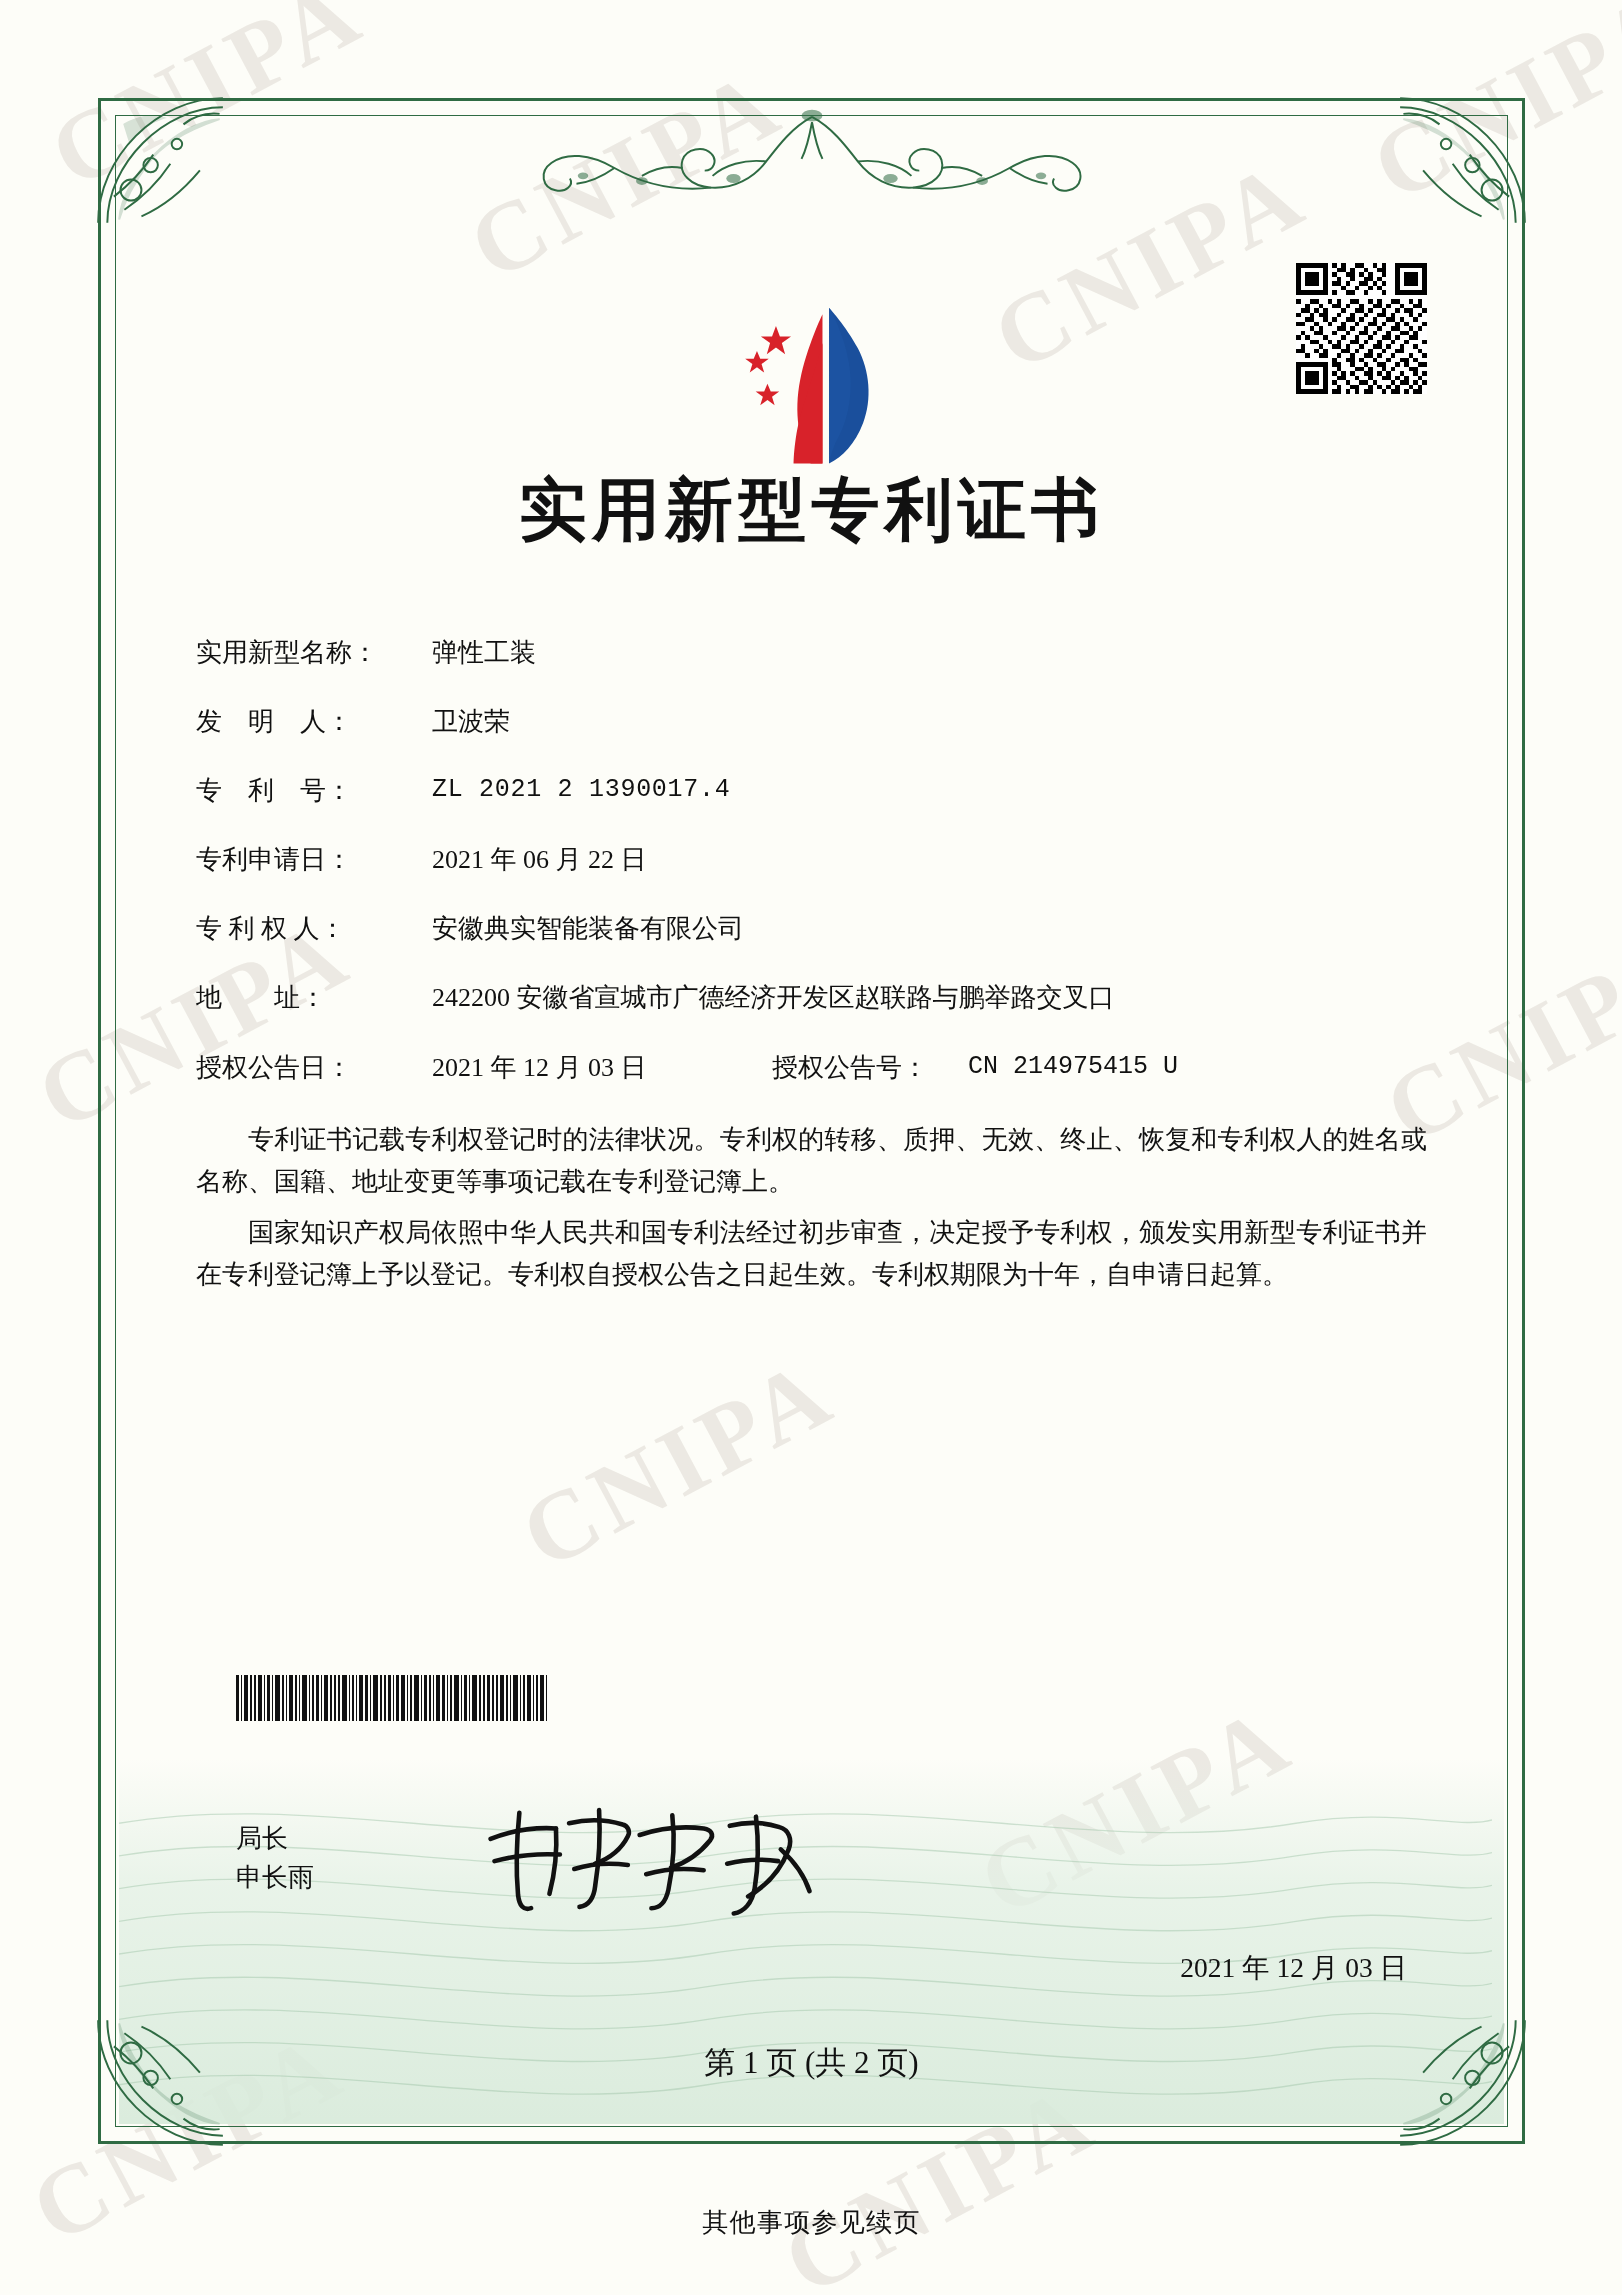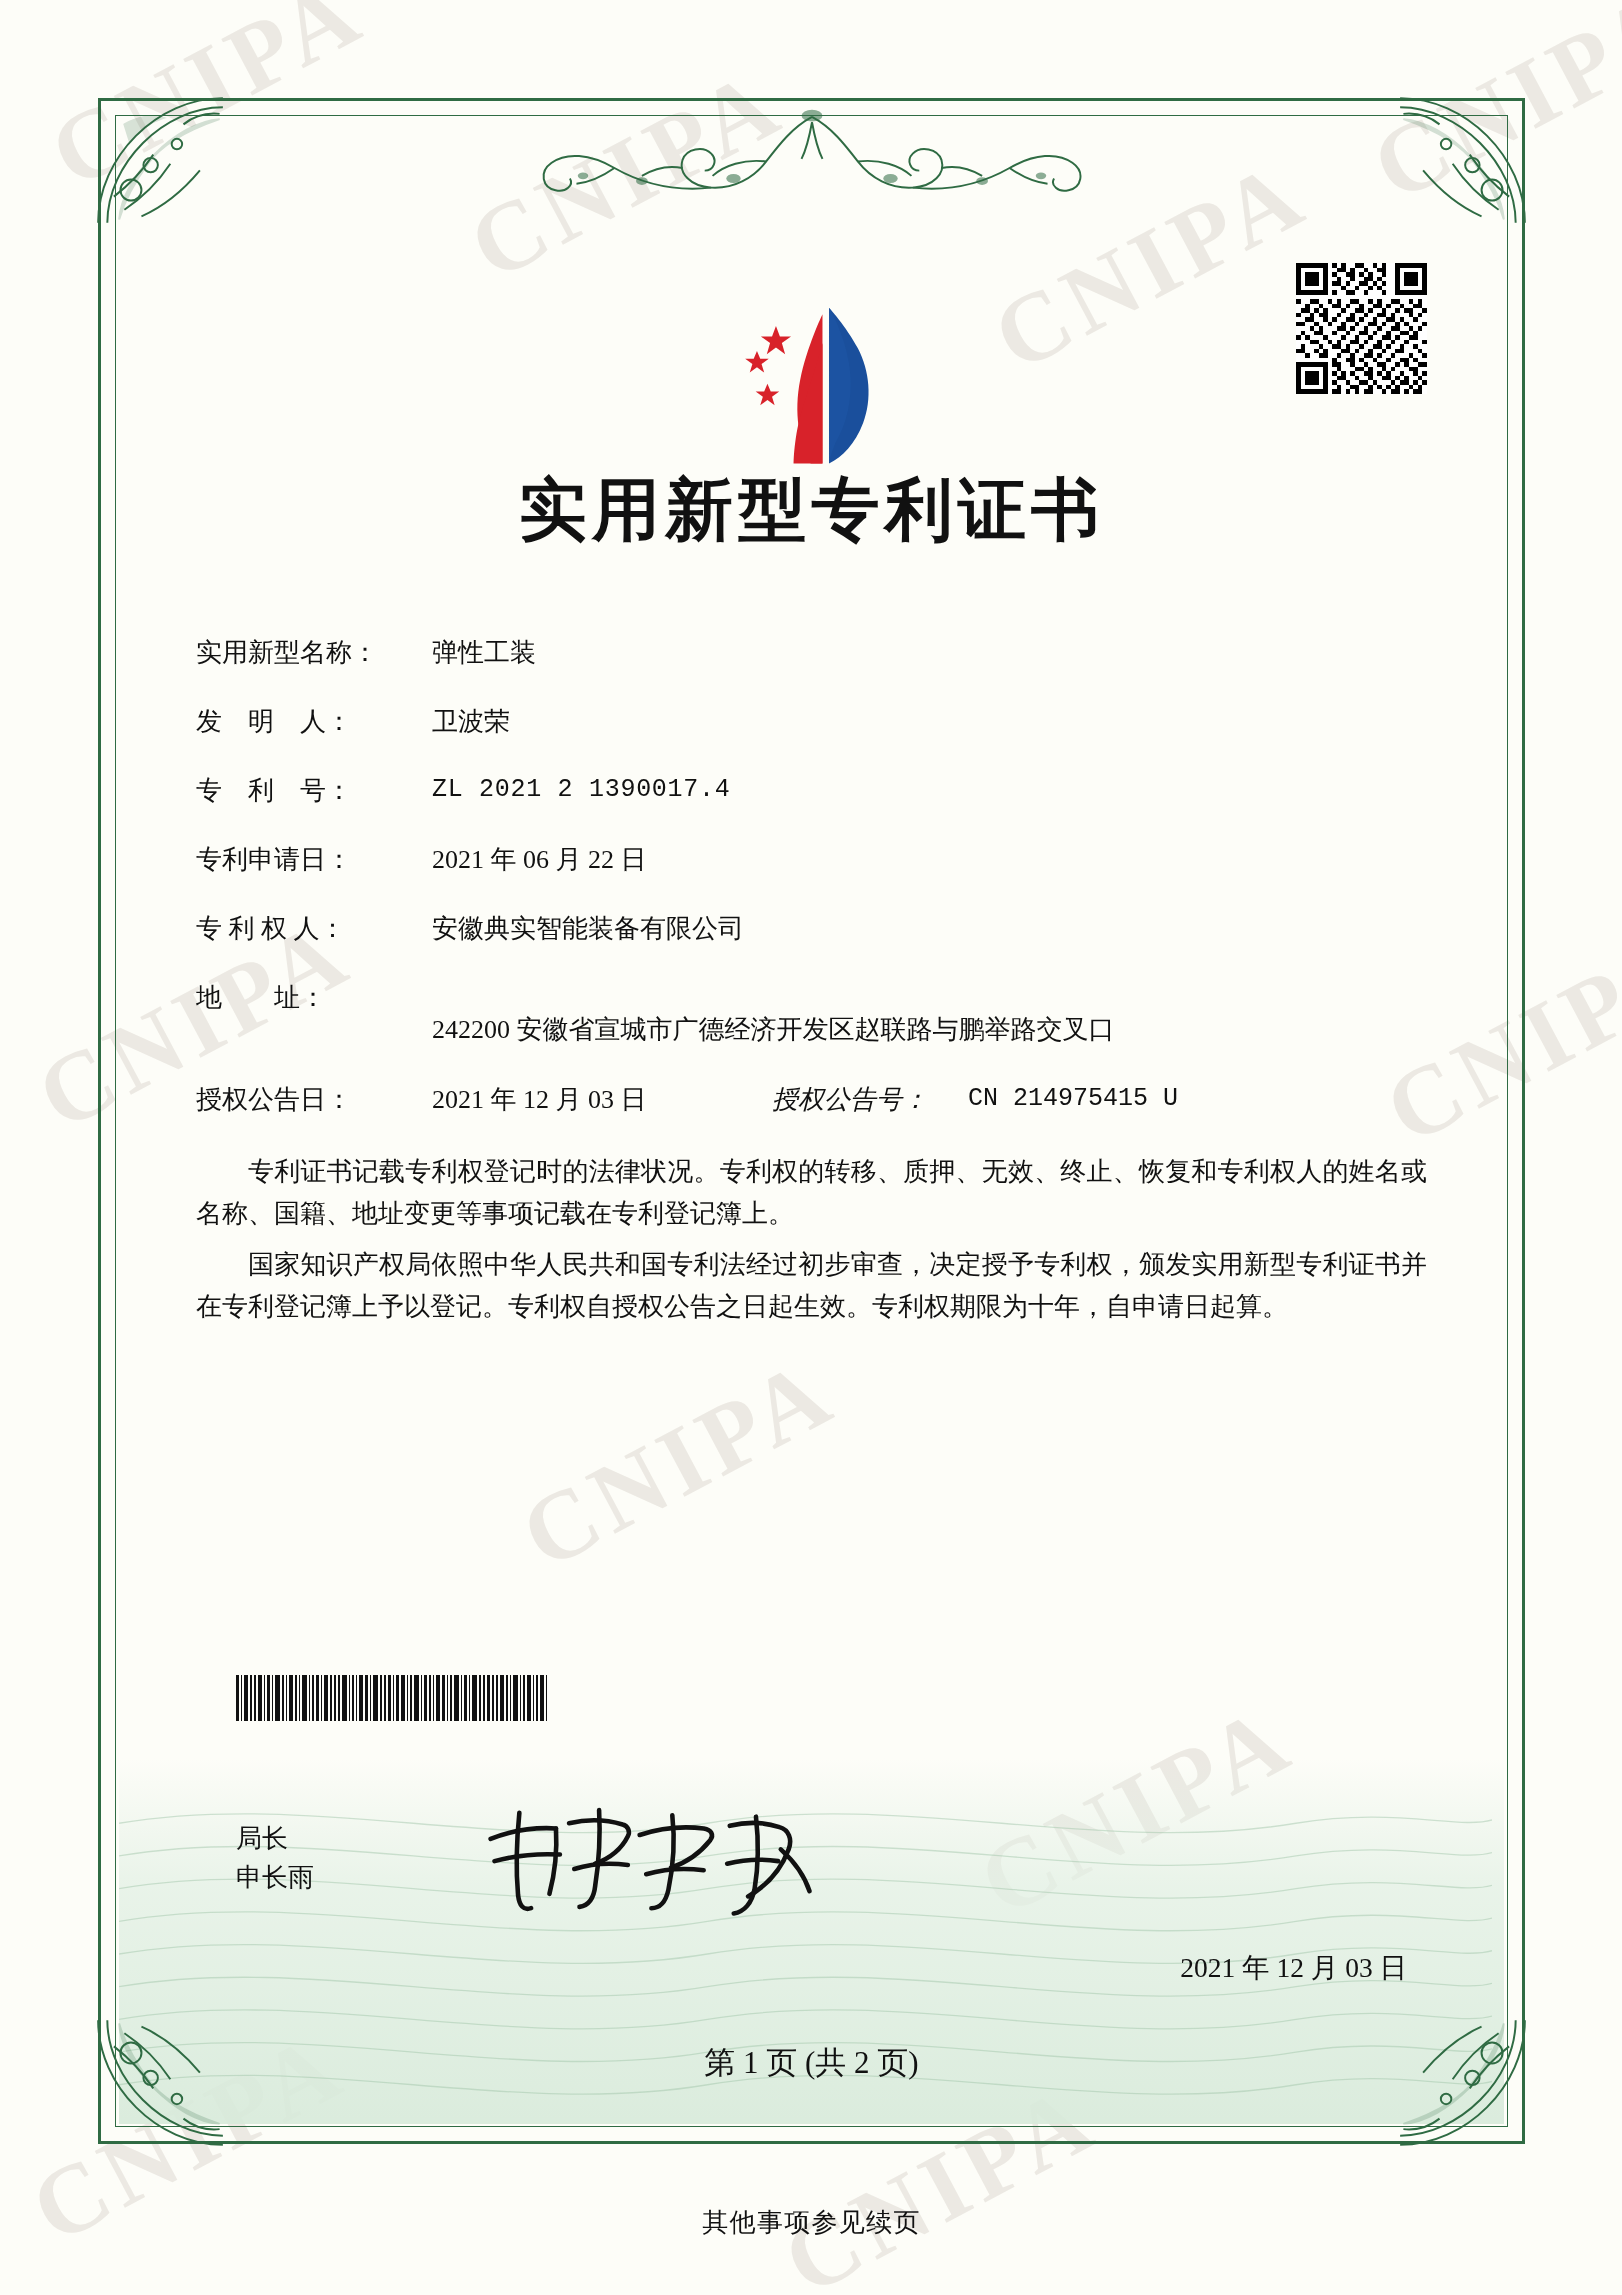--- a/index.html
+++ b/index.html
@@ -641,27 +641,27 @@
         <div class="field-value">2021 年 06 月 22 日</div>
       </div>
 
       <div class="field-row">
         <div class="field-label">专 利 权 人：</div>
         <div class="field-value">安徽典实智能装备有限公司</div>
       </div>
 
       <div class="field-row">
         <div class="field-label">地        址：</div>
-        <div class="field-value" style="max-width:772px;margin-top:32px;">242200 安徽省宣城市广德经济开发区赵联路与鹏举路交叉口</div>
+        <div class="field-value" style="max-width:772px;">242200 安徽省宣城市广德经济开发区赵联路与鹏举路交叉口</div>
       </div>
 
       <div class="field-row two-col">
         <div class="field-label">授权公告日：</div>
         <div class="field-value" style="flex:0 0 340px;">2021 年 12 月 03 日</div>
-        <div class="col-b-label" style="padding-left:0;width:196px;flex:0 0 196px;font-style:italic;">授权公告号：</div>
+        <div class="col-b-label" style="padding-left:0;width:196px;flex:0 0 196px;">授权公告号：</div>
         <div class="col-b-value">CN 214975415 U</div>
       </div>
 
     </div>
 
     <div class="paragraphs">
       <p>专利证书记载专利权登记时的法律状况。专利权的转移、质押、无效、终止、恢复和专利权人的姓名或名称、国籍、地址变更等事项记载在专利登记簿上。</p>
       <p>国家知识产权局依照中华人民共和国专利法经过初步审查，决定授予专利权，颁发实用新型专利证书并在专利登记簿上予以登记。专利权自授权公告之日起生效。专利权期限为十年，自申请日起算。</p>
     </div>
 

